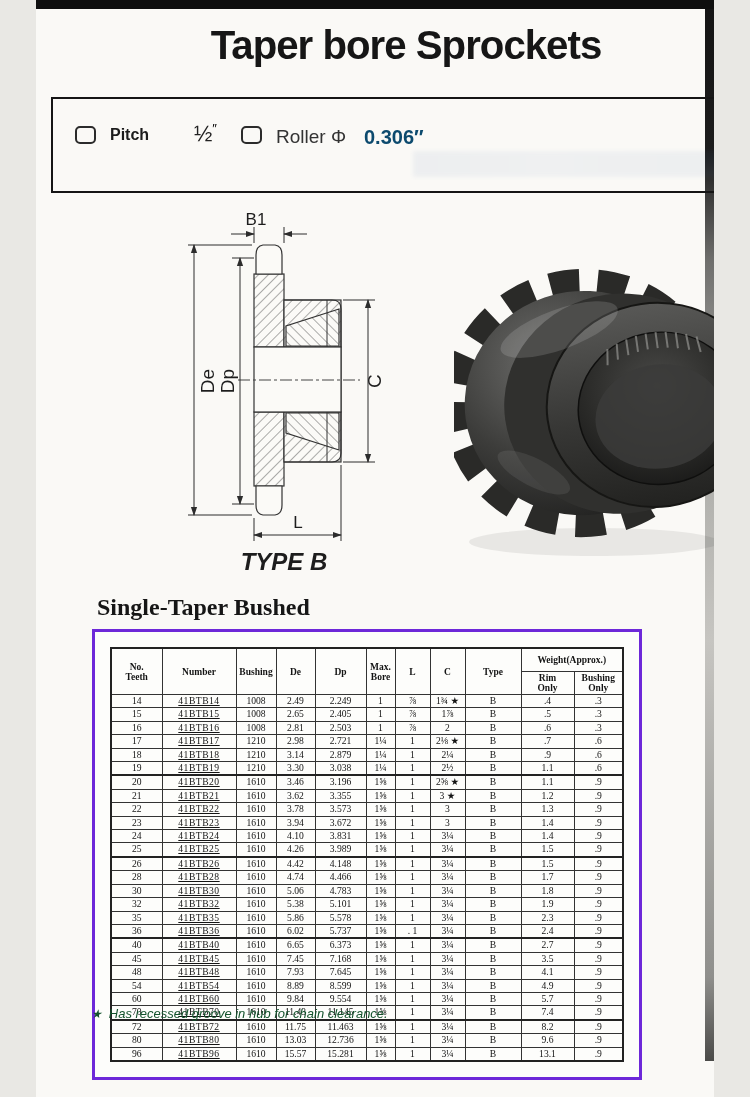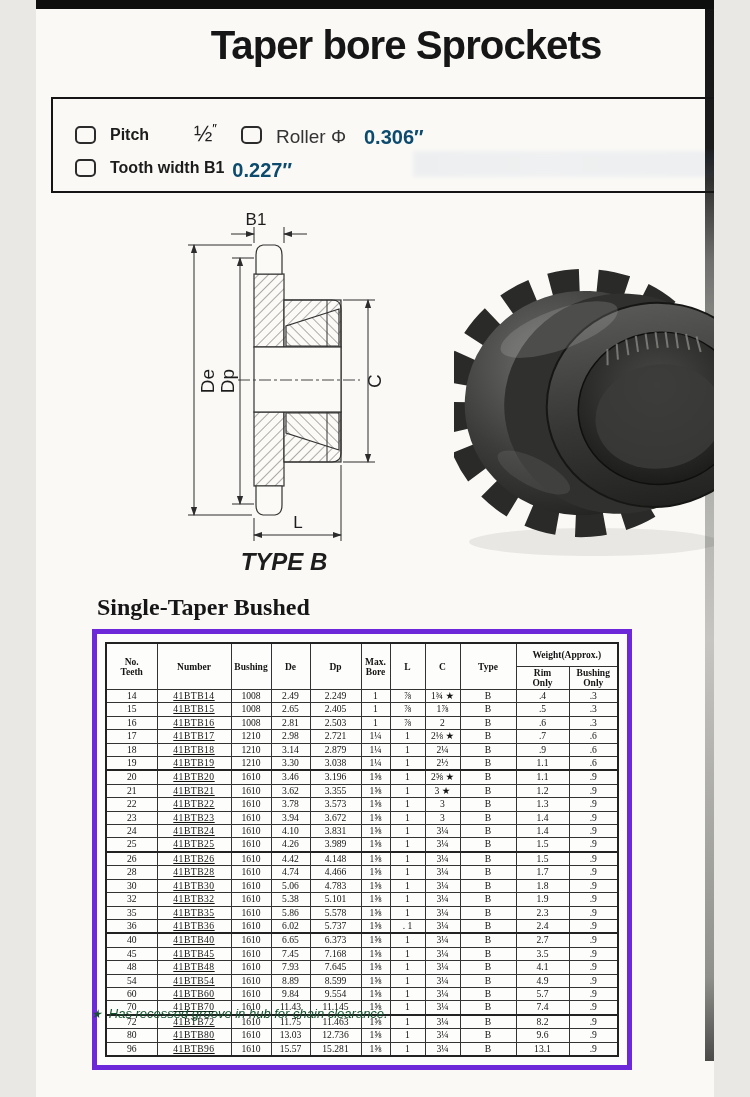--- a/index.html
+++ b/index.html
@@ -27,21 +27,21 @@
   .prime{font-size:13px;vertical-align:super;}
 
   
   .drawing-wrap{position:absolute;left:138px;top:210px;width:305px;height:372px;}
   .photo-wrap{position:absolute;left:418px;top:232px;width:315px;height:335px;}
 
   .section-title{position:absolute;left:61px;top:594px;font-family:"Liberation Serif",serif;
     font-weight:bold;font-size:24px;color:#161616;}
 
   
-  .table-wrap{position:absolute;left:56px;top:629px;border:5px solid #6d28d9;padding:8px;background:#fdfdfb;}
+  .table-wrap{position:absolute;left:56px;top:629px;border:3px solid #6d28d9;padding:15px;background:#fdfdfb;}
   table{border-collapse:collapse;table-layout:fixed;width:512px;border:2px solid #222;}
   th,td{border:1px solid #333;text-align:center;padding:0;overflow:hidden;
     font-family:"Liberation Serif",serif;color:#141414;}
   thead th{font-weight:bold;font-size:9.5px;line-height:10px;white-space:pre-line;height:22px;}
   thead tr:first-child th[rowspan]{height:45px;}
   tbody td{font-size:9.6px;height:12.4px;line-height:12.4px;white-space:nowrap;}
   tbody td:nth-child(2){letter-spacing:.5px;text-decoration:underline;}
   tr.group-end td{border-bottom:2px solid #222;}
 
   .footnote{position:absolute;left:55px;top:1006px;font-size:13px;color:#14532d;font-style:italic;}
@@ -70,25 +70,20 @@
     </div>
 
     <div class="spec-item" style="left:188px;top:27px;">
       <span class="chk"></span>
       <span class="spec-label reg">Roller Φ</span>
     </div>
     <div class="spec-item" style="left:311px;top:27px;">
       <span class="spec-value">0.306″</span>
     </div>
 
-    <div class="spec-item" style="left:22px;top:60px;">
-      <span class="chk"></span>
-      <span class="spec-label">Tooth width B1</span>
-      <span class="spec-value" style="margin-left:8px;">0.227″</span>
-    </div>
   </div>
 
   <div class="drawing-wrap">
     <svg width="305" height="372" viewBox="0 0 305 372">
       <defs>
         <pattern id="hatch" width="7" height="7" patternUnits="userSpaceOnUse" patternTransform="rotate(45)">
           <rect width="7" height="7" fill="#fbfaf7"></rect>
           <line x1="0" y1="0" x2="0" y2="7" stroke="#5a5a5a" stroke-width="1"></line>
         </pattern>
         <pattern id="hatch2" width="7" height="7" patternUnits="userSpaceOnUse" patternTransform="rotate(-45)">

